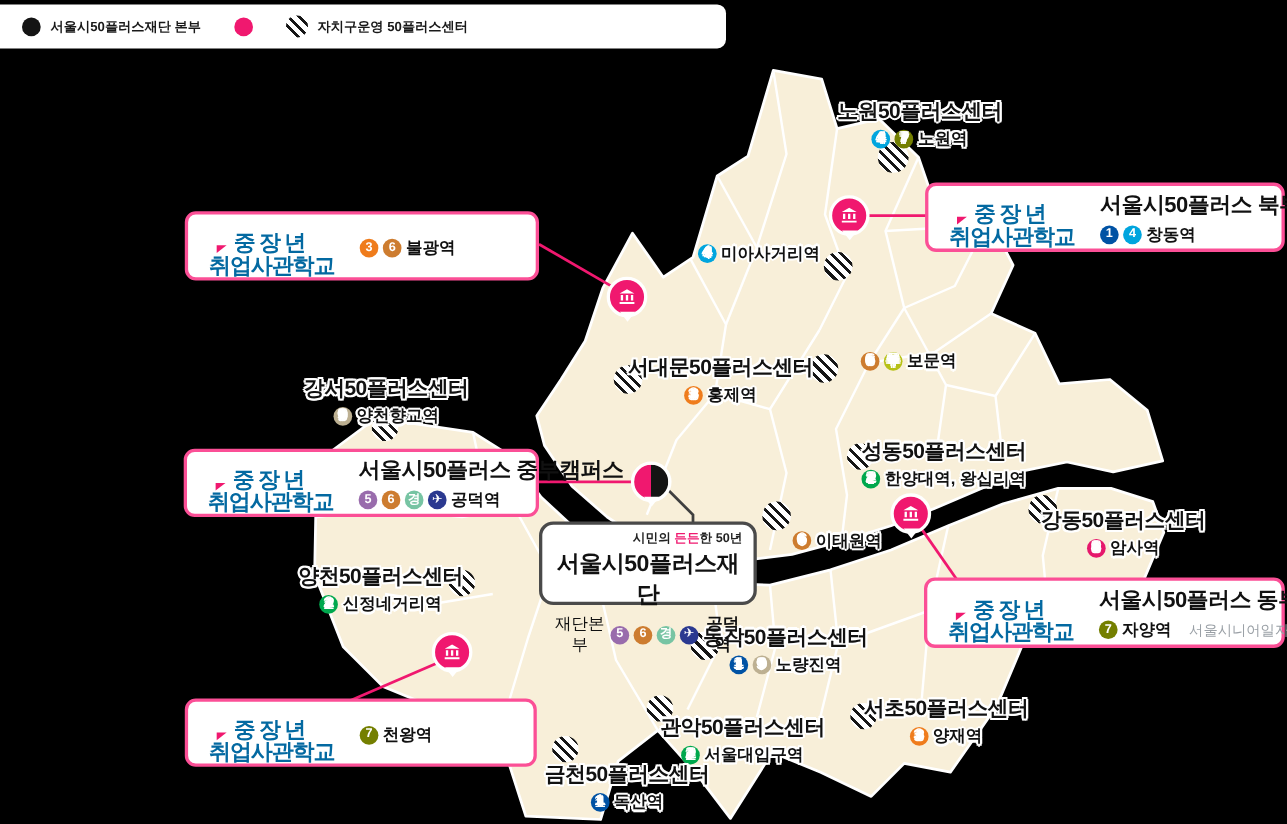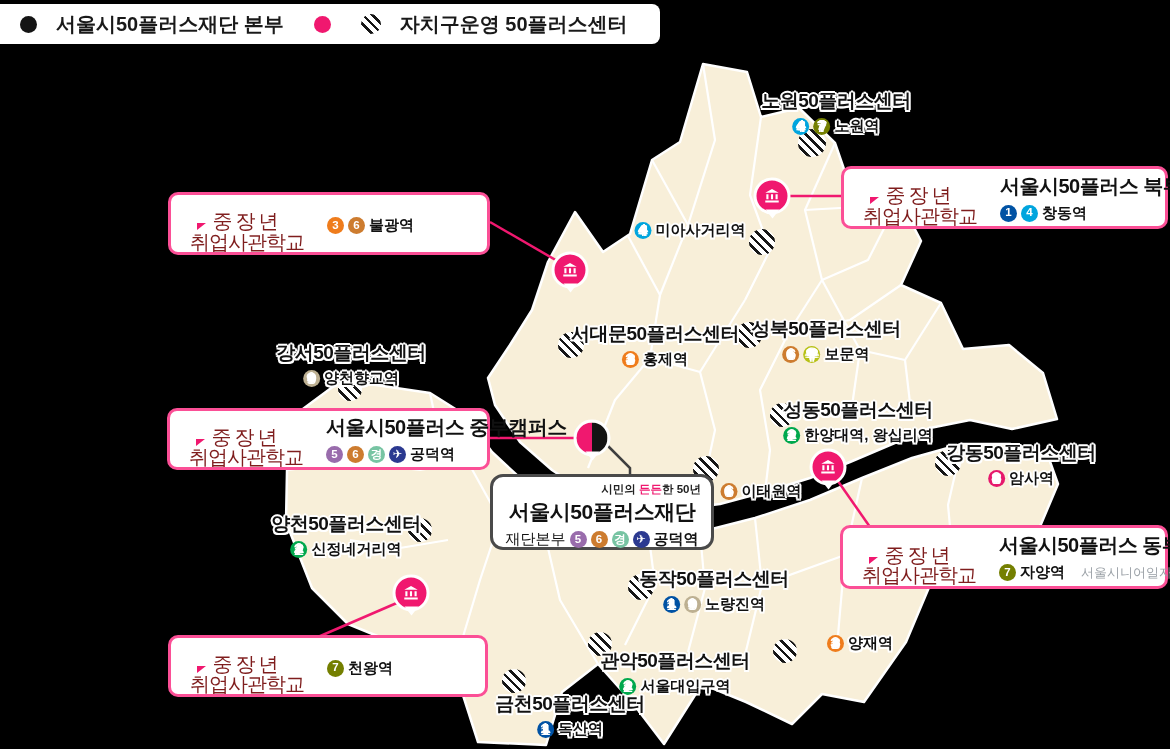--- a/index.html
+++ b/index.html
@@ -4,21 +4,21 @@
 <style>
   html,body{margin:0;padding:0;background:#000;}
   .stage{position:relative;width:1170px;height:749px;background:#000;overflow:hidden;
          font-family:"Liberation Sans","DejaVu Sans",sans-serif;color:#111;}
   svg.map{position:absolute;left:0;top:0;z-index:1;}
 
   
   .legend{position:absolute;left:0;top:4px;width:660px;height:40px;background:#fff;
           border-radius:0 8px 8px 0;display:flex;align-items:center;gap:30px;
           padding-left:20px;box-sizing:border-box;z-index:10;}
-  .legend .item{display:flex;align-items:center;gap:19px;font-size:20px;font-weight:600;color:#191919;}
+  .legend .item{display:flex;align-items:center;gap:9px;font-size:12px;font-weight:600;color:#191919;}
   .dot{width:17px;height:17px;border-radius:50%;}
   .hatch{border-radius:50%;background:repeating-linear-gradient(45deg,#161616 0 2.6px,#fff 2.6px 6.8px);}
   .legend .hatch{width:20px;height:20px;}
 
   
   .dmark{position:absolute;z-index:3;transform:translate(-50%,-50%);}
 
   
   .center{position:absolute;transform:translateX(-50%);text-align:center;white-space:nowrap;z-index:5;}
   .halo{text-shadow:-1.5px -1.5px 0 #fff,1.5px -1.5px 0 #fff,-1.5px 1.5px 0 #fff,1.5px 1.5px 0 #fff,
@@ -31,29 +31,29 @@
 
   
   .card{position:absolute;background:#fff;border:3px solid #fb4f96;border-radius:10px;
         display:flex;align-items:center;gap:16px;padding:6px 12px;box-sizing:border-box;z-index:6;}
   .card .body{text-align:left;}
   .card .t{font-size:20px;font-weight:800;letter-spacing:-0.5px;white-space:nowrap;}
   .card .row{justify-content:flex-start;margin-top:4px;}
   .note{color:#9aa0a6;font-size:13px;font-weight:500;margin-left:12px;}
 
   
-  .logo{position:relative;text-align:center;font-weight:400;line-height:1.02;color:#7f1d1d;
+  .logo{position:relative;text-align:center;font-weight:700;line-height:1.02;color:#0369a1;
         letter-spacing:-1px;min-width:128px;margin-top:16px;}
   .logo .l1{font-size:20px;letter-spacing:3px;}
   .logo .l2{font-size:20px;}
   .flag{position:absolute;left:14px;top:12px;width:0;height:0;
         border-top:7px solid #f0186f;border-right:9px solid transparent;}
 
   
-  .fc{position:absolute;left:490px;top:474px;width:224px;height:76px;background:#fff;
+  .fc{position:absolute;left:490px;top:474px;width:198px;height:76px;background:#fff;
       border:3px solid #4a4a4a;border-radius:13px;box-sizing:border-box;z-index:6;
       padding:5px 10px 6px;text-align:center;}
   .fc .tag{font-size:11.5px;font-weight:700;text-align:right;color:#222;}
   .fc .tag .em{color:#f0186f;}
   .fc .t{font-size:21px;font-weight:800;letter-spacing:-0.5px;margin-top:1px;}
   .fc .row{margin-top:4px;font-size:15px;}
 
   
   .pin{position:absolute;width:37px;height:37px;border-radius:50%;background:#f0186f;
        border:3px solid #fff;box-sizing:border-box;display:flex;align-items:center;
@@ -150,42 +150,41 @@
         <span>노원역</span>
       </div>
   </div>
   <div class="center" style="left:690px;top:218px">
     <div class="row halo">
         <span class="badge" style="background: rgb(0, 165, 222);">4</span>
         <span>미아사거리역</span>
       </div>
   </div>
   <div class="center" style="left:826px;top:316px">
-    <div class="t halo">성북50플러스센터</div>
     <div class="row halo">
         <span class="badge" style="background: rgb(205, 124, 47);">6</span>
         <span class="badge" style="background: rgb(183, 193, 22);">우</span>
         <span>보문역</span>
       </div>
   </div>
   <div class="center" style="left:655px;top:321px">
     <div class="t halo">서대문50플러스센터</div>
     <div class="row halo">
         <span class="badge" style="background: rgb(239, 124, 28);">3</span>
         <span>홍제역</span>
       </div>
   </div>
   <div class="center" style="left:858px;top:397px">
     <div class="t halo">성동50플러스센터</div>
     <div class="row halo">
         <span class="badge" style="background: rgb(0, 168, 77);">2</span>
         <span>한양대역, 왕십리역</span>
       </div>
   </div>
-  <div class="center" style="left:1021px;top:440px">
+  <div class="center" style="left:1021px;top:460px">
     <div class="t halo">강동50플러스센터</div>
     <div class="row halo">
         <span class="badge" style="background: rgb(230, 24, 108);">8</span>
         <span>암사역</span>
       </div>
   </div>
   <div class="center" style="left:351px;top:340px">
     <div class="t halo">강서50플러스센터</div>
     <div class="row halo">
         <span class="badge" style="background: rgb(189, 176, 146);">9</span>
@@ -214,20 +213,21 @@
       </div>
   </div>
   <div class="center" style="left:675px;top:648px">
     <div class="t halo">관악50플러스센터</div>
     <div class="row halo">
         <span class="badge" style="background: rgb(0, 168, 77);">2</span>
         <span>서울대입구역</span>
       </div>
   </div>
   <div class="center" style="left:860px;top:631px">
+    <div class="t halo">서초50플러스센터</div>
     <div class="row halo">
         <span class="badge" style="background: rgb(239, 124, 28);">3</span>
         <span>양재역</span>
       </div>
   </div>
   <div class="center" style="left:570px;top:691px">
     <div class="t halo">금천50플러스센터</div>
     <div class="row halo">
         <span class="badge" style="background: rgb(0, 82, 164);">1</span>
         <span>독산역</span>

